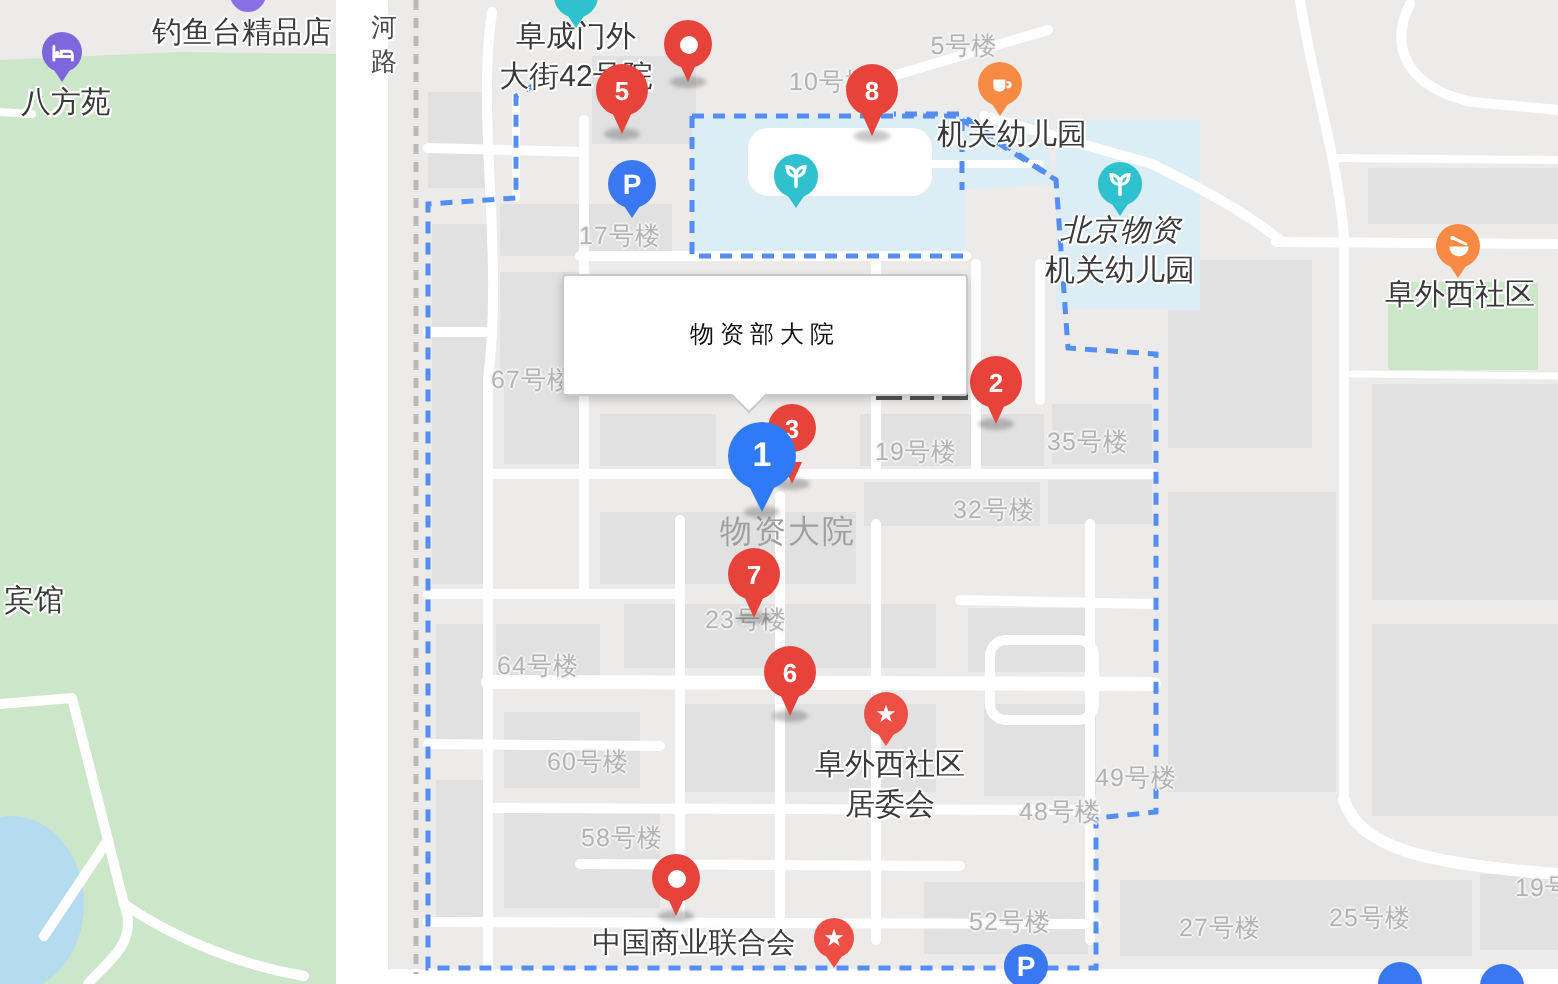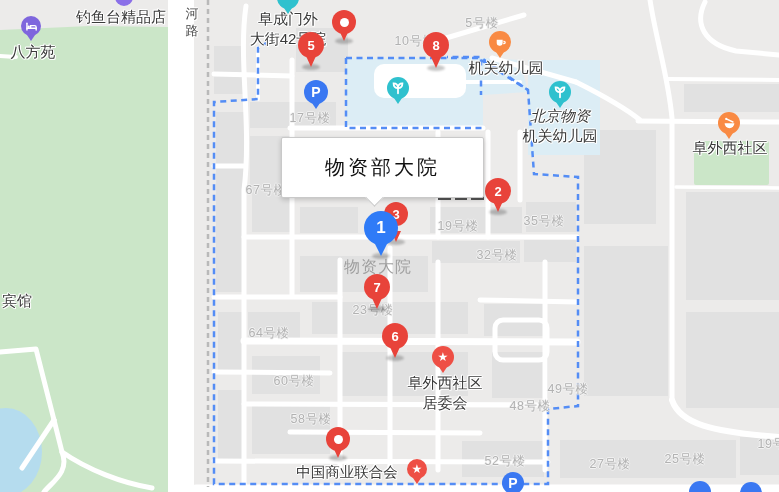--- a/index.html
+++ b/index.html
@@ -30,21 +30,21 @@
   .marker .tip{position:absolute;width:0;height:0;}
   .marker .bl{position:absolute;border-radius:50%;display:flex;align-items:center;justify-content:center;
               color:#fff;font-weight:bold;}
   .marker .dot{background:#fff;border-radius:50%;}
   
   #infobox{position:absolute;left:281px;top:137px;width:201px;height:59px;background:#fff;
            border:1px solid #c9c9c9;border-radius:2px;box-shadow:0 2px 5px rgba(0,0,0,.18);
            display:flex;align-items:center;justify-content:center;}
   #infobox .ptr{position:absolute;left:86px;bottom:-7px;width:12px;height:12px;background:#fff;
                 transform:rotate(45deg);border-right:1px solid #c9c9c9;border-bottom:1px solid #c9c9c9;}
-  #infobox .txt{font-family:"DejaVu Serif","Liberation Serif",serif;font-size:20px;color:#111;
+  #infobox .txt{font-family:"DejaVu Serif","Liberation Serif",serif;font-size:12px;color:#111;
                 letter-spacing:3px;position:relative;}
 </style>
 </head>
 <body>
 
 <div id="stage">
 
   <svg id="basesvg" width="779" height="492" viewBox="0 0 779 492">
 
     <rect x="0" y="0" width="779" height="492" fill="#ecebea"></rect>
@@ -188,21 +188,21 @@
       <div class="poi" style="left: 17px; top: 291px; text-align: right;">
         <span style="display: block;">宾馆</span>
       </div>
       <div class="poi" style="left: 445px; top: 373px;">
         <span style="display: block;">阜外西社区</span>
         <span style="display: block;">居委会</span>
       </div>
       <div class="poi" style="left: 347px; top: 463px; font-size: 14.5px;">
         <span style="display: block;">中国商业联合会</span>
       </div>
-      <div class="poi area" style="left: 378px; top: 256px;">
+      <div class="poi area" style="left: 394px; top: 256px;">
         <span style="display: block;">物资大院</span>
       </div>
       <div class="poi road" style="left: 192px; top: 5px;">
         <span style="display: block;">河</span>
         <span style="display: block;">路</span>
       </div>
     </div>
   <div class="layer" id="icons-layer">
       <div class="micon" style="left: 21px; top: 16px;">
         <div class="c" style="height: 20px; width: 20px; background: rgb(126, 102, 221);">

